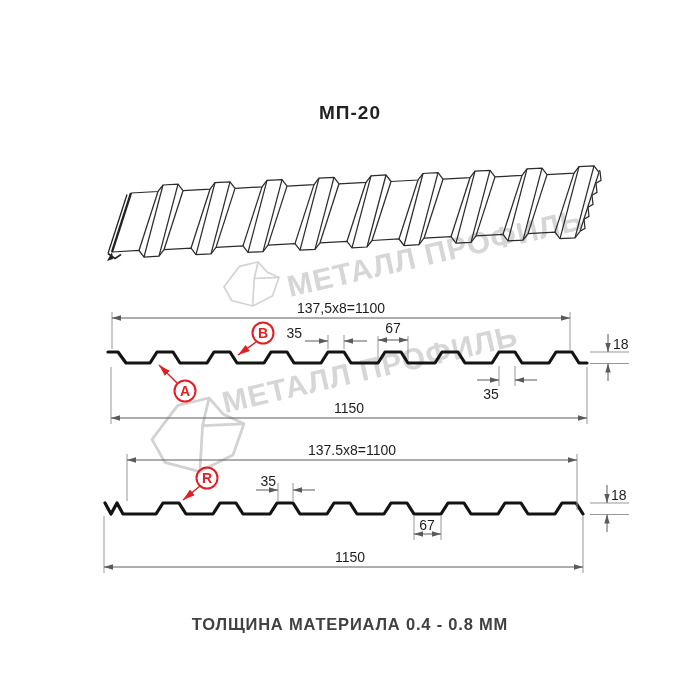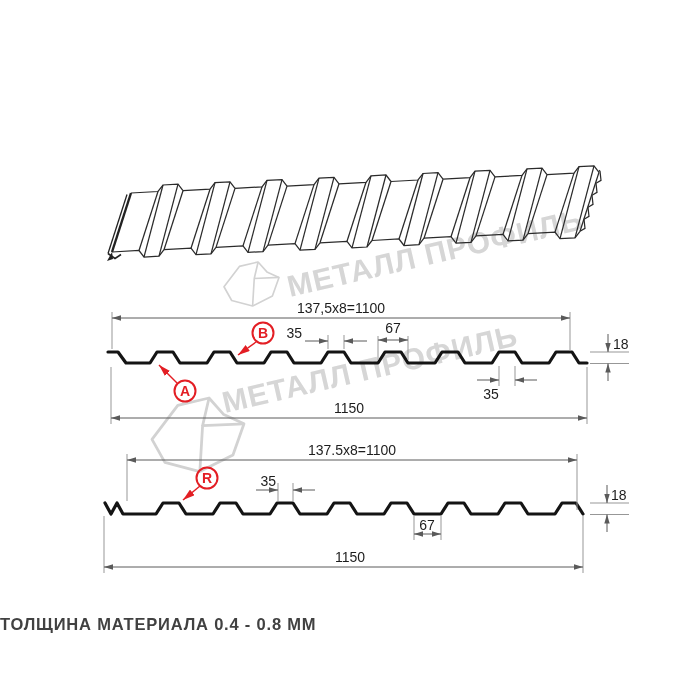--- a/index.html
+++ b/index.html
@@ -2,33 +2,34 @@
 <html><head>
 <meta charset="utf-8">
 <style>
   html,body{margin:0;padding:0;background:#ffffff;}
   .stage{position:relative;width:700px;height:700px;background:#ffffff;overflow:hidden;
          font-family:"Liberation Sans",sans-serif;}
   .title{position:absolute;top:56px;left:0;width:700px;text-align:center;
          font-size:37px;font-weight:700;letter-spacing:1px;color:#1b1b1b;}
   .subtitle{position:absolute;top:102px;left:0;width:700px;text-align:center;
          font-size:19px;font-weight:700;letter-spacing:1px;color:#222;}
-  .footer-note{position:absolute;top:615px;left:0;width:700px;text-align:left;
+  .footer-note{position:absolute;top:615px;left:0;width:700px;text-align:center;
          font-size:16.5px;font-weight:700;letter-spacing:.8px;color:#414141;}
   svg{position:absolute;top:0;left:0;}
   svg text{font-family:"Liberation Sans",sans-serif;}
   .dimtxt{font-size:14px;fill:#1d1d1d;}
   .redtxt{font-size:14px;font-weight:700;fill:#e31e24;}
   .wmtxt{font-size:30px;font-weight:700;fill:#d6d6d6;letter-spacing:1px;}
 </style>
 </head>
 <body>
 
 <div class="stage">
 
+  <div class="subtitle">МП-20</div>
 
   <svg width="700" height="700" viewBox="0 0 700 700">
     <defs>
       <marker id="arr" viewBox="0 0 10 6" refX="10" refY="3" markerWidth="9" markerHeight="5.4" orient="auto-start-reverse">
         <path d="M0,0 L10,3 L0,6 Z" fill="#5a5a5a"></path>
       </marker>
       <marker id="arrRed" viewBox="0 0 10 6" refX="10" refY="3" markerWidth="8" markerHeight="4.8" orient="auto-start-reverse">
         <path d="M0,0 L10,3 L0,6 Z" fill="#e31e24"></path>
       </marker>
       <g id="rib3d" stroke="#2b2b2b" stroke-width="1.25" fill="none">

